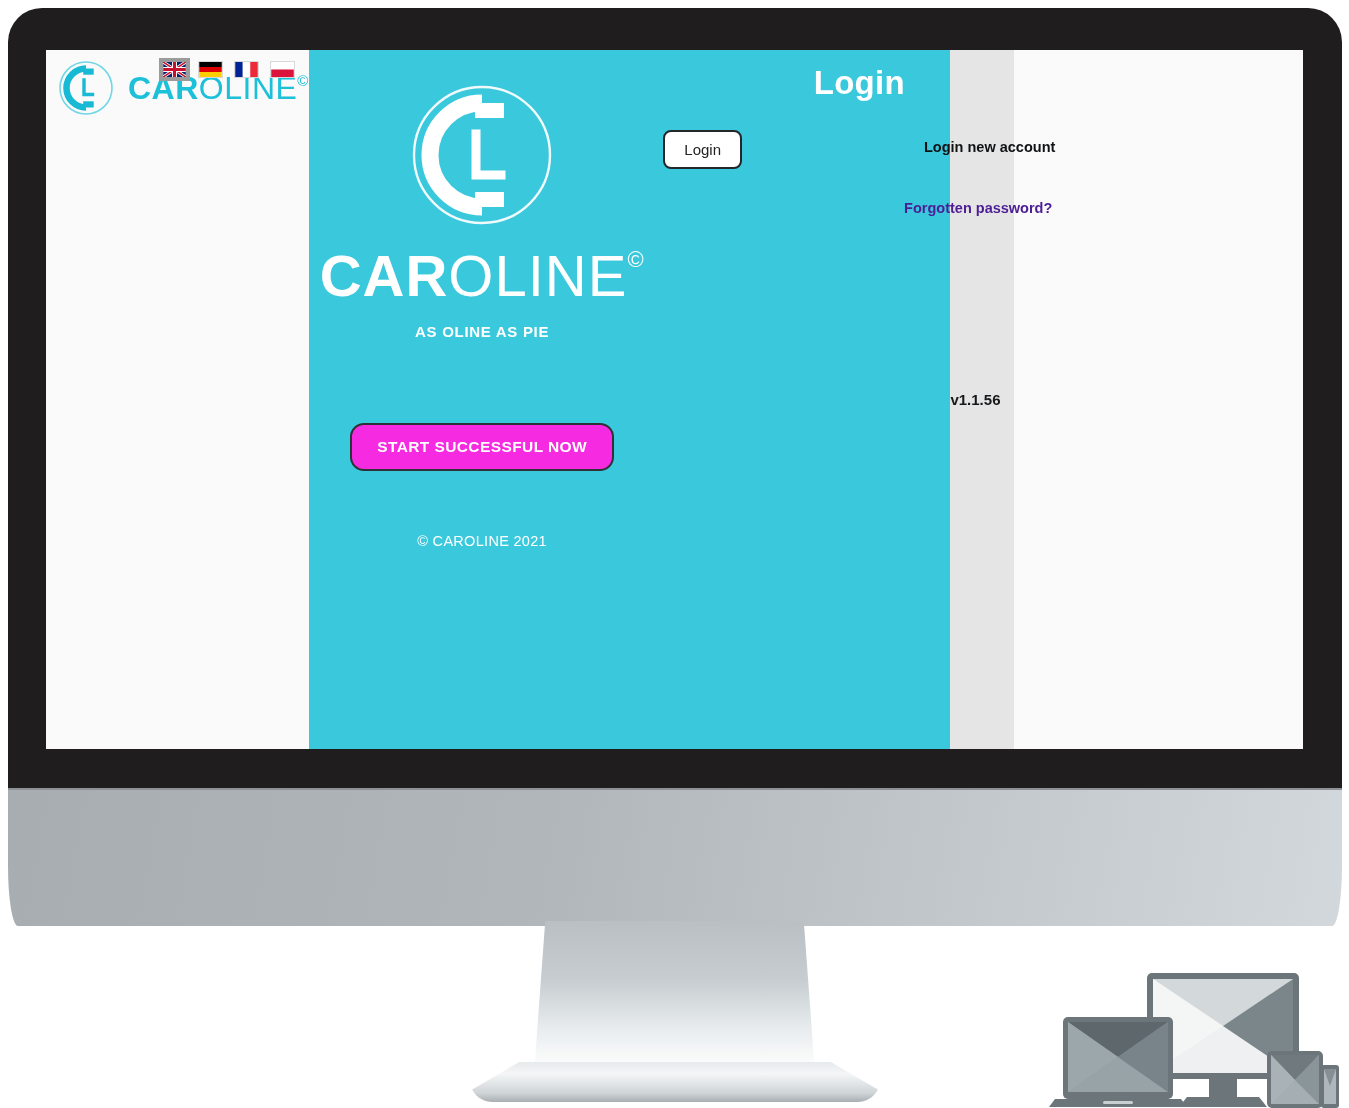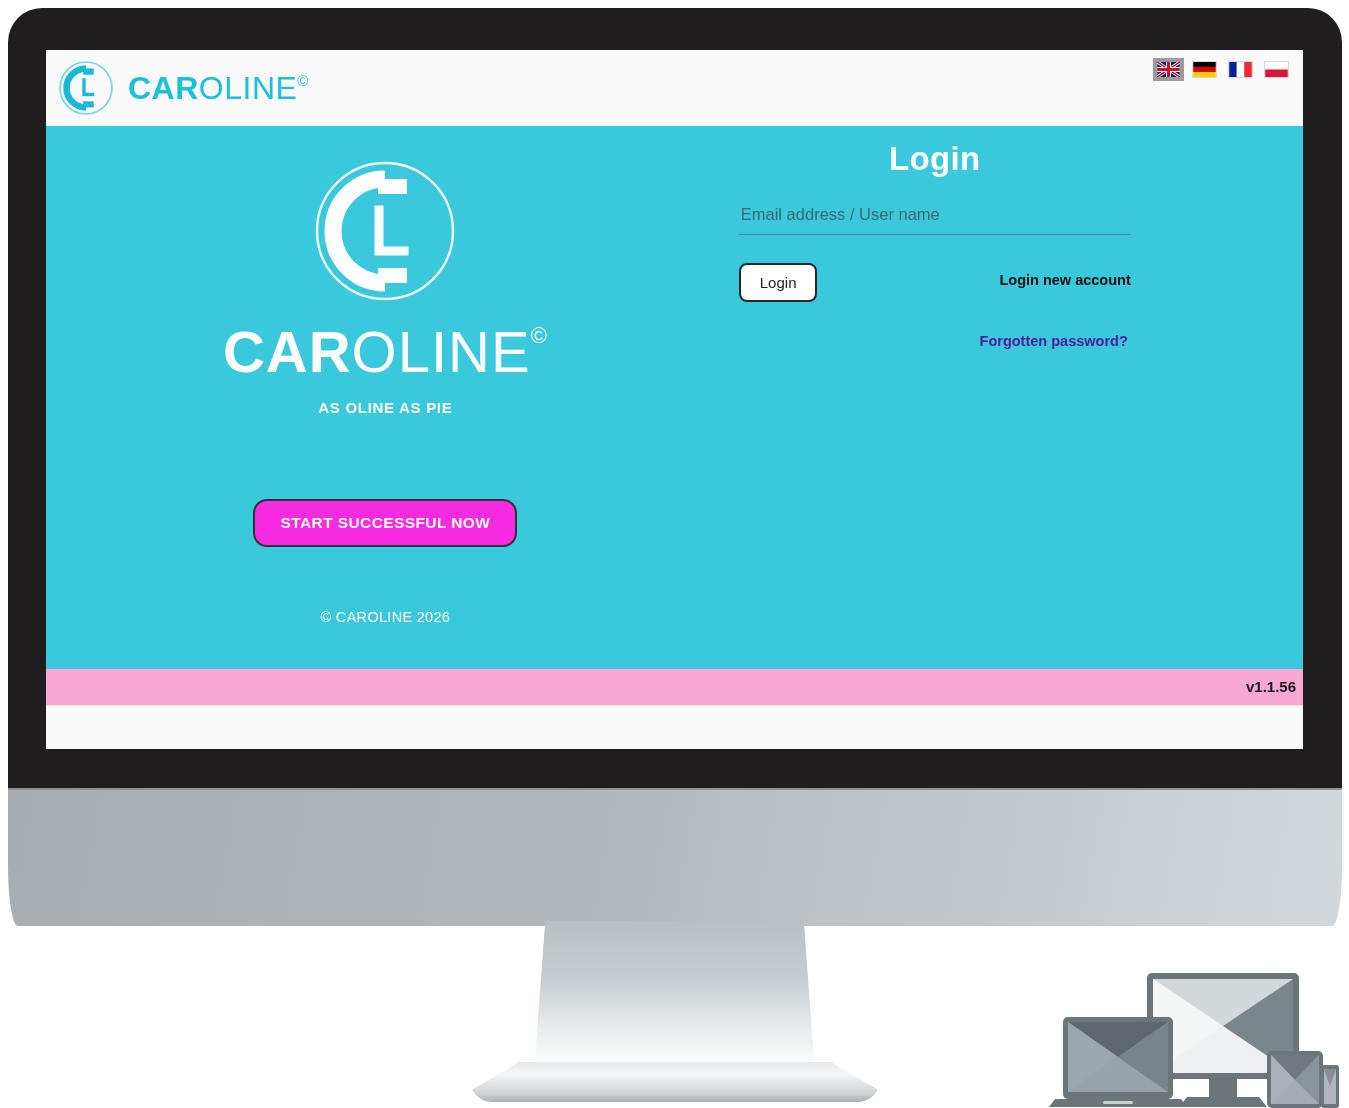--- a/index.html
+++ b/index.html
@@ -72,21 +72,21 @@
   
   .screen {
     position: absolute;
     left: 46px;
     top: 50px;
     width: 1257px;
     height: 699px;
     background: #fafafa;
     overflow: hidden;
     display: flex;
-    flex-direction: column;
+    flex-direction: row;
   }
 
   
   .app-header {
     position: relative;
     height: 76px;
     background: #fafafa;
     flex: 0 0 76px;
     display: flex;
     align-items: center;
@@ -198,21 +198,21 @@
   }
 
   .hero-right {
     flex: 1 1 auto;
     position: relative;
     padding: 0 28px 0 0;
   }
 
   .login-box {
     position: absolute;
-    left: 14px;
+    left: 8px;
     top: 14px;
     width: 392px;
   }
 
   .login-title {
     text-align: center;
     color: #ffffff;
     font-size: 33px;
     font-weight: 700;
     letter-spacing: 0.3px;
@@ -267,25 +267,25 @@
     color: #4c1d95;
     font-size: 14.5px;
     font-weight: 700;
     text-decoration: none;
     cursor: pointer;
   }
 
   
   .version-bar {
     flex: 0 0 37px;
-    background: #f9a8d4;
+    background: #e5e5e5;
     display: flex;
     align-items: center;
     justify-content: flex-end;
-    padding-right: 7px;
+    padding-right: 14px;
     border-bottom: 1px solid #e6e6e6;
   }
   .version-text { font-size: 15px; font-weight: 700; color: #16191b; }
 
   .bottom-bar { flex: 1 1 auto; background: #fafafa; }
 
   
   .devices {
     position: absolute;
     right: 10px;
@@ -377,31 +377,28 @@
         <div class="hero-word">
           <span class="bold">CAR</span>
           <span class="thin">OLINE</span>
           <span class="copy">©</span>
         </div>
 
         <div class="hero-tagline">AS OLINE AS PIE</div>
 
         <button class="cta">START SUCCESSFUL NOW</button>
 
-        <div class="hero-copyright">© CAROLINE 2026</div>
+        <div class="hero-copyright">© CAROLINE 2021</div>
       </div>
 
       <div class="hero-right">
         <div class="login-box">
 
           <div class="login-title">Login</div>
 
-          <div class="field">
-            <input type="text" placeholder="Email address / User name" style="">
-          </div>
 
 
           <div class="actions-row">
             <button class="login-btn">Login</button>
             <a class="link-create">Login new account</a>
           </div>
 
           <div class="link-forgot-row">
             <a class="link-forgot">Forgotten password?</a>
           </div>

